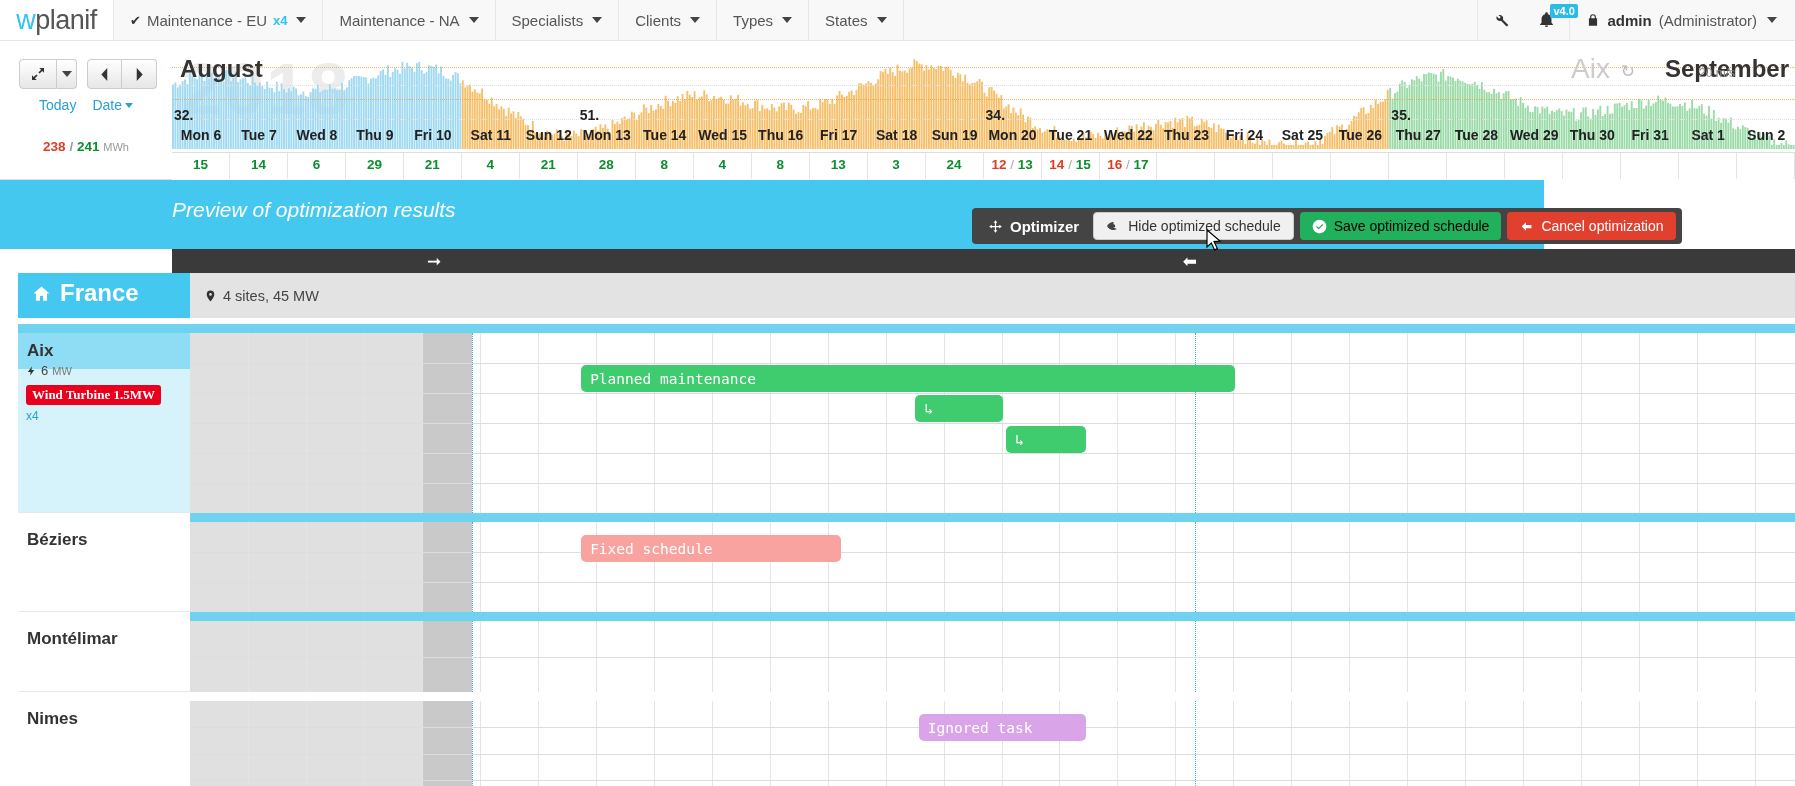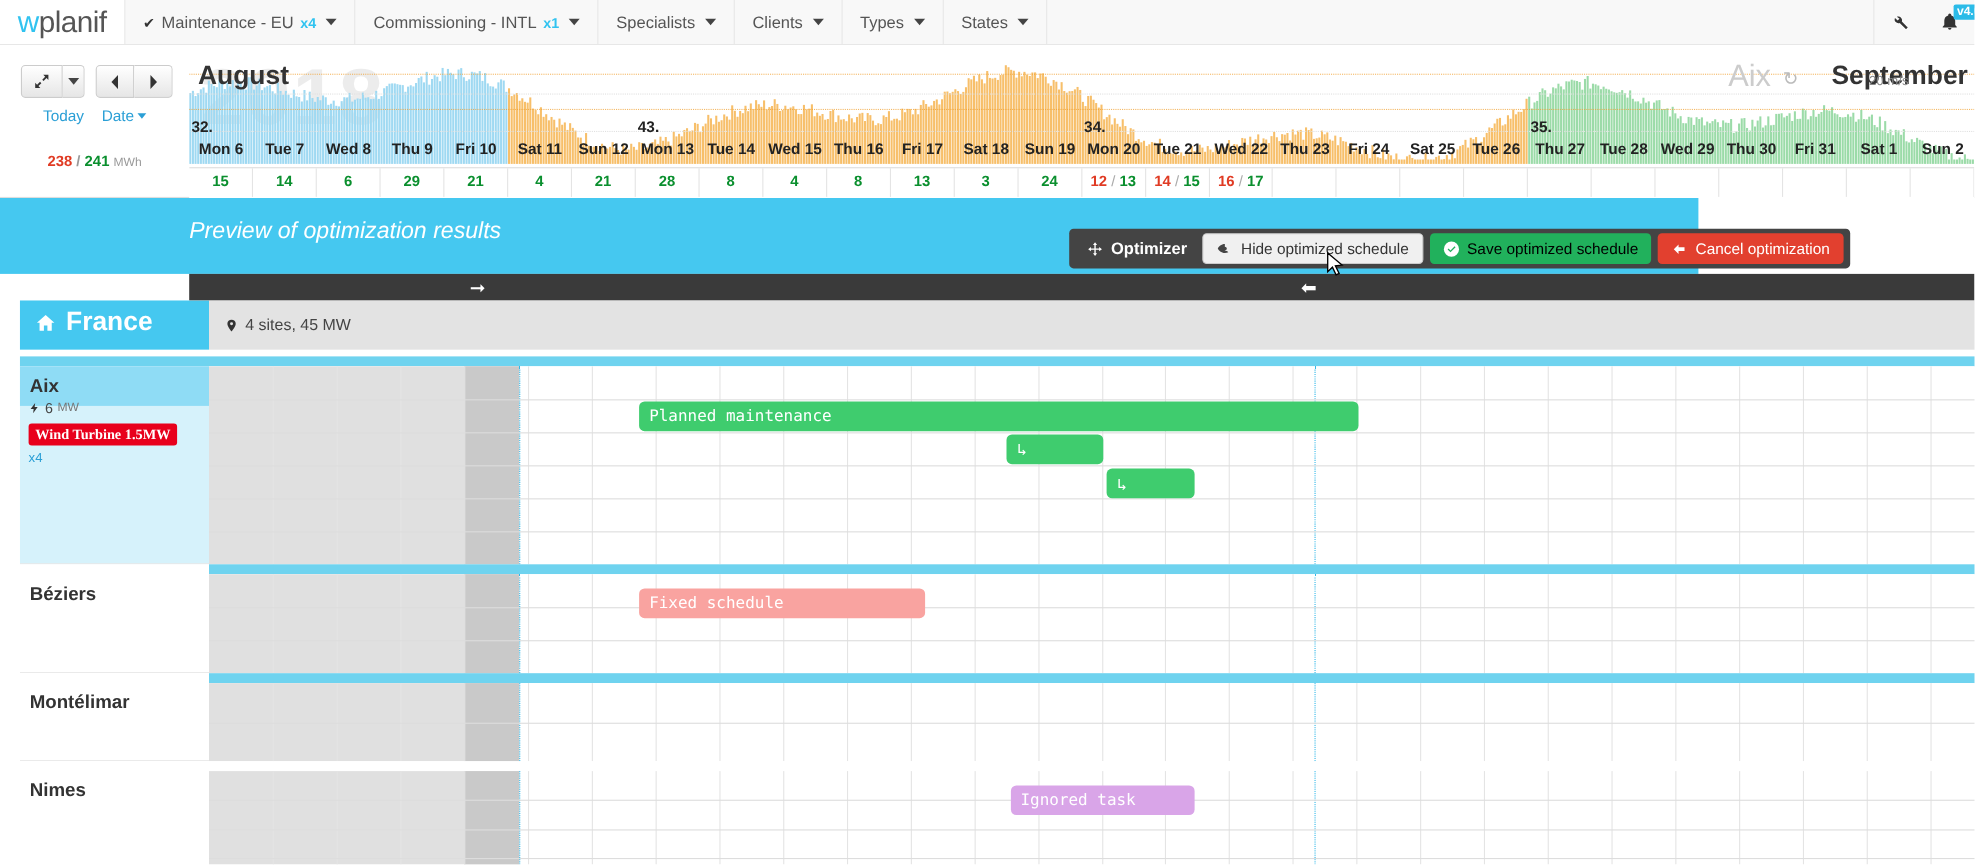--- a/index.html
+++ b/index.html
@@ -253,22 +253,21 @@
       <div class="brand-text"><span class="b-w">w</span><span>planif</span></div>
     </div>
     <div id="navitems" style="display:flex;">
         <div class="nav-item">
           <span class="check-ic">✔</span>
           <span>Maintenance - EU</span>
           <span class="nav-x">x4</span>
           <span class="caret"></span>
         </div>
         <div class="nav-item">
-          <span>Commissioning - INTL</span>
-          <span class="nav-x">x1</span>
+          <span>Maintenance - NA</span>
           <span class="caret"></span>
         </div>
         <div class="nav-item">
           <span>Specialists</span>
           <span class="caret"></span>
         </div>
         <div class="nav-item">
           <span>Clients</span>
           <span class="caret"></span>
         </div>
@@ -286,20 +285,28 @@
       <div class="nav-ic">
         <svg width="18" height="18" viewBox="0 0 24 24" fill="#333">
             <path d="M21.7 18.6l-7.1-7.1c.6-1.6.3-3.5-1-4.8-1.3-1.4-3.3-1.7-5-1L11.8 8l-2.3 2.3-3.2-3.2c-.8 1.7-.5 3.7.9 5 1.3 1.3 3.2 1.6 4.8 1l7.1 7.1c.3.3.8.3 1.1 0l1.5-1.5c.3-.3.3-.8 0-1.1z"></path>
           </svg>
       </div>
       <div class="nav-ic">
         <svg width="17" height="18" viewBox="0 0 24 24" fill="#333">
             <path d="M12 22a2.2 2.2 0 002.2-2.2H9.8A2.2 2.2 0 0012 22zm7-6v-5.5c0-3.3-1.9-6-5-6.7V3a2 2 0 10-4 0v.8c-3.1.7-5 3.4-5 6.7V16l-2 2v1h18v-1l-2-2z"></path>
           </svg>
         <span class="badge-v">v4.0</span>
+      </div>
+      <div class="user-box">
+        <svg width="14" height="16" viewBox="0 0 24 24" fill="#333">
+            <path d="M17 9V7a5 5 0 00-10 0v2H5v13h14V9h-2zm-8-2a3 3 0 016 0v2H9V7z"></path>
+          </svg>
+        <span class="user-name">admin</span>
+        <span>(Administrator)</span>
+        <span class="caret"></span>
       </div>
     </div>
   </div>
 
   <div class="header-zone">
     <div class="tool-left">
       <div class="btn-group g1">
         <div class="tbtn">
           <svg width="16" height="16" viewBox="0 0 24 24" fill="#333">
               <path d="M21 3h-7l2.6 2.6-4 4 1.8 1.8 4-4L21 10V3zM3 21h7l-2.6-2.6 4-4-1.8-1.8-4 4L3 14v7z"></path>
@@ -1024,21 +1031,21 @@
       <div class="city-refresh">↻</div>
       <div class="wind-speed">20 m/s</div>
       <div class="days-row" id="daysrow">
           <div class="day-cell"><span class="week-tag">32.</span><span>Mon 6</span></div>
           <div class="day-cell"><span>Tue 7</span></div>
           <div class="day-cell"><span>Wed 8</span></div>
           <div class="day-cell"><span>Thu 9</span></div>
           <div class="day-cell"><span>Fri 10</span></div>
           <div class="day-cell"><span>Sat 11</span></div>
           <div class="day-cell"><span>Sun 12</span></div>
-          <div class="day-cell"><span class="week-tag">43.</span><span>Mon 13</span></div>
+          <div class="day-cell"><span class="week-tag">51.</span><span>Mon 13</span></div>
           <div class="day-cell"><span>Tue 14</span></div>
           <div class="day-cell"><span>Wed 15</span></div>
           <div class="day-cell"><span>Thu 16</span></div>
           <div class="day-cell"><span>Fri 17</span></div>
           <div class="day-cell"><span>Sat 18</span></div>
           <div class="day-cell"><span>Sun 19</span></div>
           <div class="day-cell"><span class="week-tag">34.</span><span>Mon 20</span></div>
           <div class="day-cell"><span>Tue 21</span></div>
           <div class="day-cell"><span>Wed 22</span></div>
           <div class="day-cell"><span>Thu 23</span></div>

